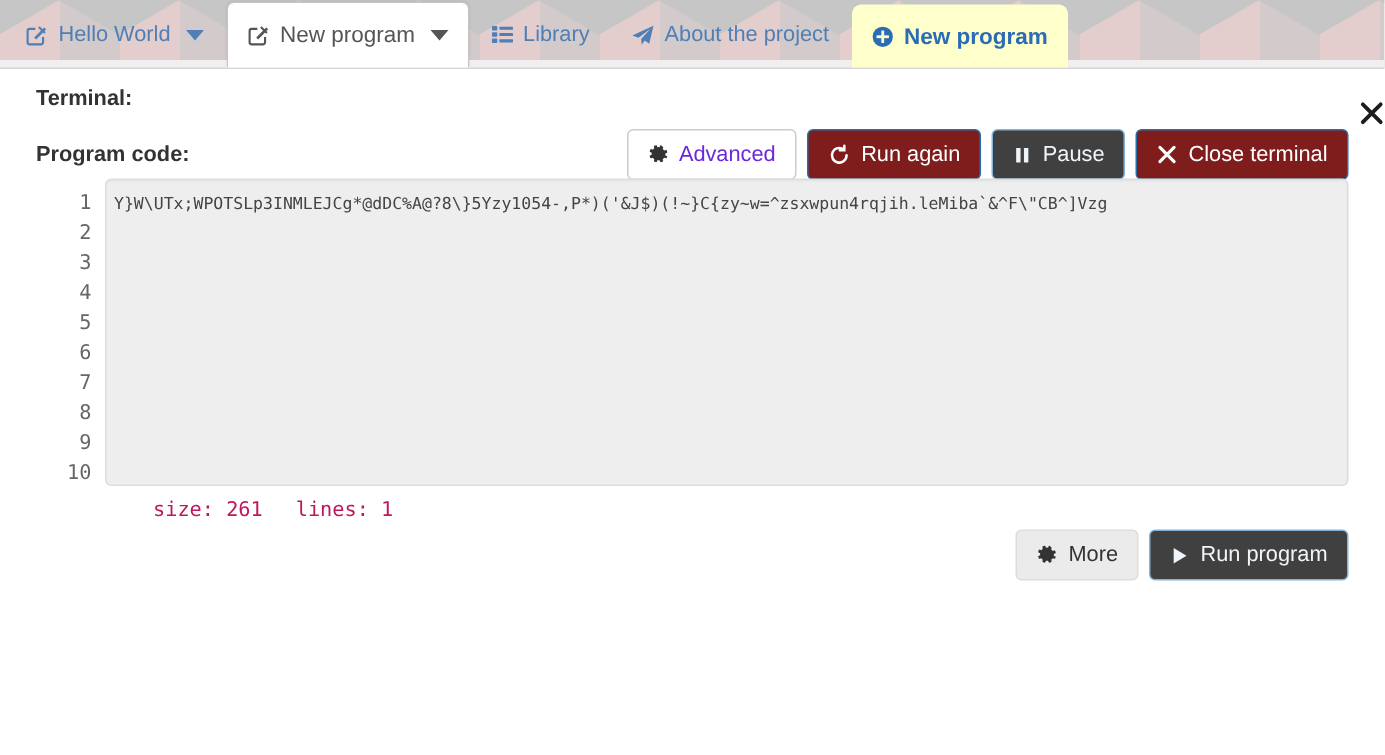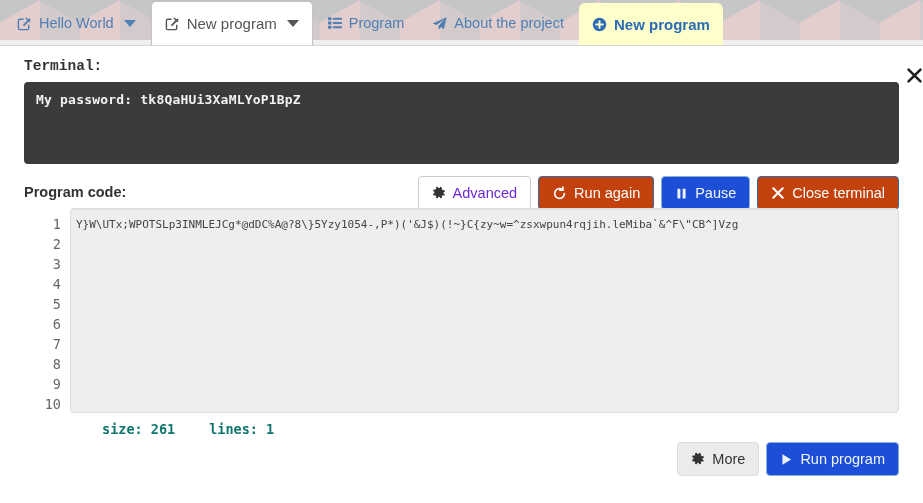--- a/index.html
+++ b/index.html
@@ -95,21 +95,20 @@
   }
 
   
   .content { position: relative; padding: 0 24px; }
 
   .section-label {
     font-weight: bold;
     font-size: 14.5px;
     color: #333;
     margin: 12px 0 8px 0;
-    font-family: Liberation Mono, monospace;
   }
 
   .close-x {
     position: absolute;
     top: 6px;
     right: -2px;
     width: 22px; height: 22px;
     color: #222;
     cursor: pointer;
     display: flex; align-items: center; justify-content: center;
@@ -152,26 +151,26 @@
     cursor: pointer;
     white-space: nowrap;
     line-height: 1;
   }
   .btn-default {
     background: #ffffff;
     border-color: #cccccc;
     color: #6d28d9;
   }
   .btn-primary {
-    background: #c2410c;
+    background: #7f1d1d;
     border-color: #2a6ea8;
     color: #ffffff;
   }
   .btn-muted {
-    background: #1d4ed8;
+    background: #404040;
     border-color: #84b3d7;
     color: #f0f5fa;
     justify-content: space-between;
   }
   .btn-light {
     background: #ebebeb;
     border-color: #dcdcdc;
     color: #333333;
   }
 
@@ -216,27 +215,26 @@
     font-size: 11px;
     color: #444444;
     white-space: pre;
     line-height: 20px;
     padding-left: 5px;
     overflow: hidden;
   }
 
   .statusbar {
     display: flex;
-    gap: 34px;
+    gap: 22px;
     padding-left: 78px;
     margin-top: 8px;
     font-family: "DejaVu Sans Mono", "Liberation Mono", monospace;
     font-size: 13.5px;
-    color: #0f766e;
-    font-weight: bold;
+    color: #be185d;
   }
 
   .bottomrow {
     display: flex;
     justify-content: flex-end;
     gap: 7px;
     margin-top: 5px;
   }
 </style>
 </head>
@@ -272,21 +270,21 @@
     <span class="ico">
       <svg width="14" height="14" viewBox="0 0 16 16" fill="#4f7fb5">
         <rect x="0" y="1.5" width="4" height="3.4" rx=".6"></rect>
         <rect x="0" y="6.3" width="4" height="3.4" rx=".6"></rect>
         <rect x="0" y="11.1" width="4" height="3.4" rx=".6"></rect>
         <rect x="5.6" y="2" width="10.4" height="2.4" rx=".5"></rect>
         <rect x="5.6" y="6.8" width="10.4" height="2.4" rx=".5"></rect>
         <rect x="5.6" y="11.6" width="10.4" height="2.4" rx=".5"></rect>
       </svg>
     </span>
-    <span class="lbl">Program</span>
+    <span class="lbl">Library</span>
   </div>
 
   <div class="tab">
     <span class="ico">
       <svg width="15" height="15" viewBox="0 0 16 16" fill="#4f7fb5">
         <path d="M15.6 1.3 0.6 8.1l4.3 1.6 8.6-6.4-6.6 7.3.3 4.1 2.3-3 3.1 2.3z"></path>
       </svg>
     </span>
     <span class="lbl">About the project</span>
   </div>
@@ -307,23 +305,20 @@
 <div class="content">
 
   <div class="close-x">
     <svg width="17" height="17" viewBox="0 0 16 16" stroke="#1d1d1d" stroke-width="2.4" stroke-linecap="round">
       <path d="M2.4 2.4 13.6 13.6M13.6 2.4 2.4 13.6"></path>
     </svg>
   </div>
 
   <div class="section-label">Terminal:</div>
 
-  <div class="terminal">
-    <div class="line">My password: tk8QaHUi3XaMLYoP1BpZ</div>
-  </div>
 
   <div class="btnrow">
 
     <div class="btn btn-default">
       <span class="ico">
         <svg width="14" height="14" viewBox="0 0 16 16" fill="#333">
           <path d="M8 5.1A2.9 2.9 0 1 0 8 10.9 2.9 2.9 0 0 0 8 5.1zm0 4.5A1.6 1.6 0 1 1 8 6.4a1.6 1.6 0 0 1 0 3.2z"></path>
           <path d="M14.4 9.3l-1.2-.5a5.3 5.3 0 0 0 0-1.6l1.2-.5a.5.5 0 0 0 .3-.6l-.5-1.3a.5.5 0 0 0-.6-.3l-1.2.4a5.3 5.3 0 0 0-1.2-1.1l.3-1.2a.5.5 0 0 0-.3-.6L9.9.9a.5.5 0 0 0-.6.3l-.5 1.2a5.3 5.3 0 0 0-1.6 0L6.7 1.2a.5.5 0 0 0-.6-.3L4.8 1.4a.5.5 0 0 0-.3.6l.3 1.2a5.3 5.3 0 0 0-1.2 1.1l-1.2-.4a.5.5 0 0 0-.6.3l-.5 1.3a.5.5 0 0 0 .3.6l1.2.5a5.3 5.3 0 0 0 0 1.6l-1.2.5a.5.5 0 0 0-.3.6l.5 1.3a.5.5 0 0 0 .6.3l1.2-.4a5.3 5.3 0 0 0 1.2 1.1l-.3 1.2a.5.5 0 0 0 .3.6l1.3.5a.5.5 0 0 0 .6-.3l.5-1.2a5.3 5.3 0 0 0 1.6 0l.5 1.2a.5.5 0 0 0 .6.3l1.3-.5a.5.5 0 0 0 .3-.6l-.3-1.2a5.3 5.3 0 0 0 1.2-1.1l1.2.4a.5.5 0 0 0 .6-.3l.5-1.3a.5.5 0 0 0-.3-.6z"></path>
         </svg>
       </span>

